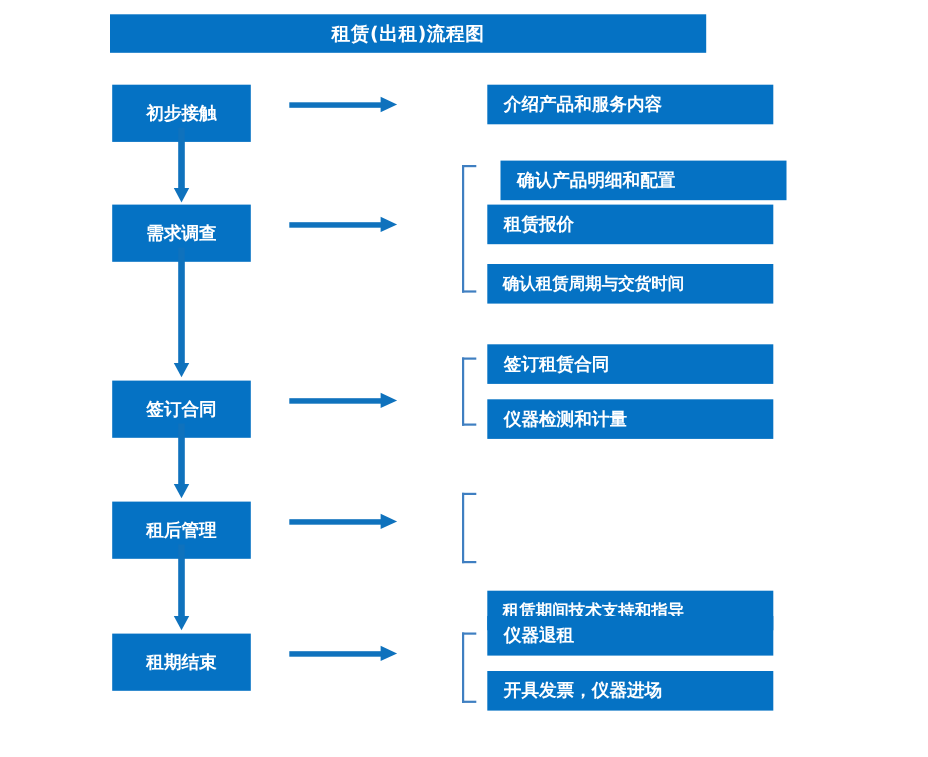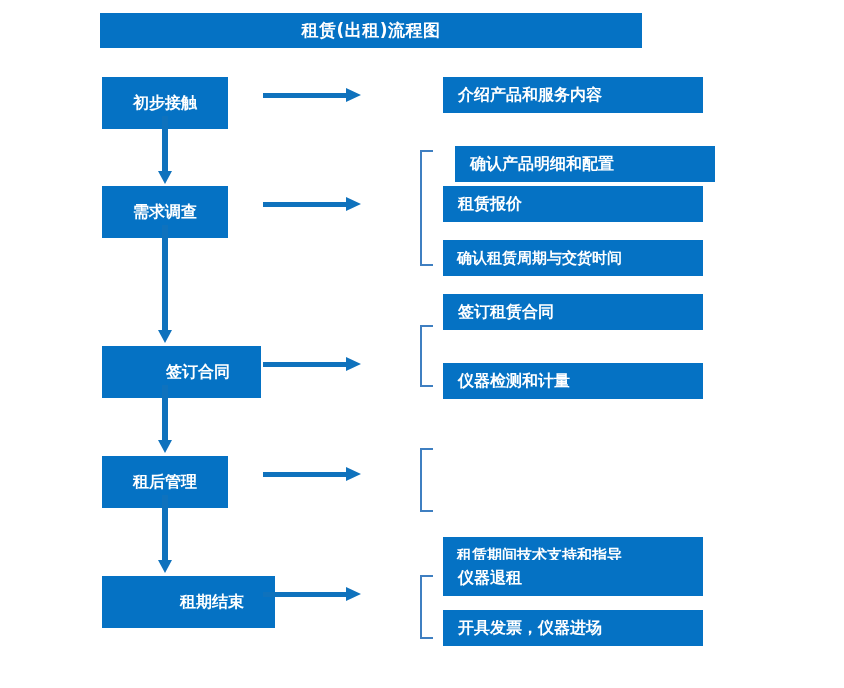--- a/index.html
+++ b/index.html
@@ -139,25 +139,25 @@
 <body>
 
 <div id="canvas">
 
   <div class="title-bar">租赁(出租)流程图</div>
 
   <div class="stage-box" style="top:77px;">初步接触</div>
 
   <div class="stage-box" style="top:186px;">需求调查</div>
 
-  <div class="stage-box" style="top:346px;padding-left:33px;">签订合同</div>
+  <div class="stage-box" style="top:346px;">签订合同</div>
 
   <div class="stage-box" style="top:456px;">租后管理</div>
 
-  <div class="stage-box" style="top:576px;padding-left:47px;">租期结束</div>
+  <div class="stage-box" style="top:576px;">租期结束</div>
 
   <div class="v-arrow" style="top:116px; height:68px;">
     <span class="shaft" style="height:55px;"></span>
     <span class="head"></span>
   </div>
 
   <div class="v-arrow" style="top:225px; height:118px;">
     <span class="shaft" style="height:105px;"></span>
     <span class="head"></span>
   </div>
@@ -202,21 +202,21 @@
   <div class="bracket" style="top:150px; height:116px;"></div>
 
   <div class="detail-box" style="top:146px;margin-left:12px;">确认产品明细和配置</div>
 
   <div class="detail-box" style="top:186px;">租赁报价</div>
 
   <div class="detail-box tight" style="top:240px;">确认租赁周期与交货时间</div>
 
   <div class="bracket" style="top:325px; height:62px;"></div>
 
-  <div class="detail-box" style="top:294px;">签订租赁合同</div>
+  <div class="detail-box" style="top:313px;">签订租赁合同</div>
 
   <div class="detail-box" style="top:363px;">仪器检测和计量</div>
 
   <div class="bracket" style="top:448px; height:64px;"></div>
 
 
   <div class="detail-box tight" style="top:509px;margin-top:28px;">租赁期间技术支持和指导</div>
 
   <div class="bracket" style="top:575px; height:64px;"></div>
 

